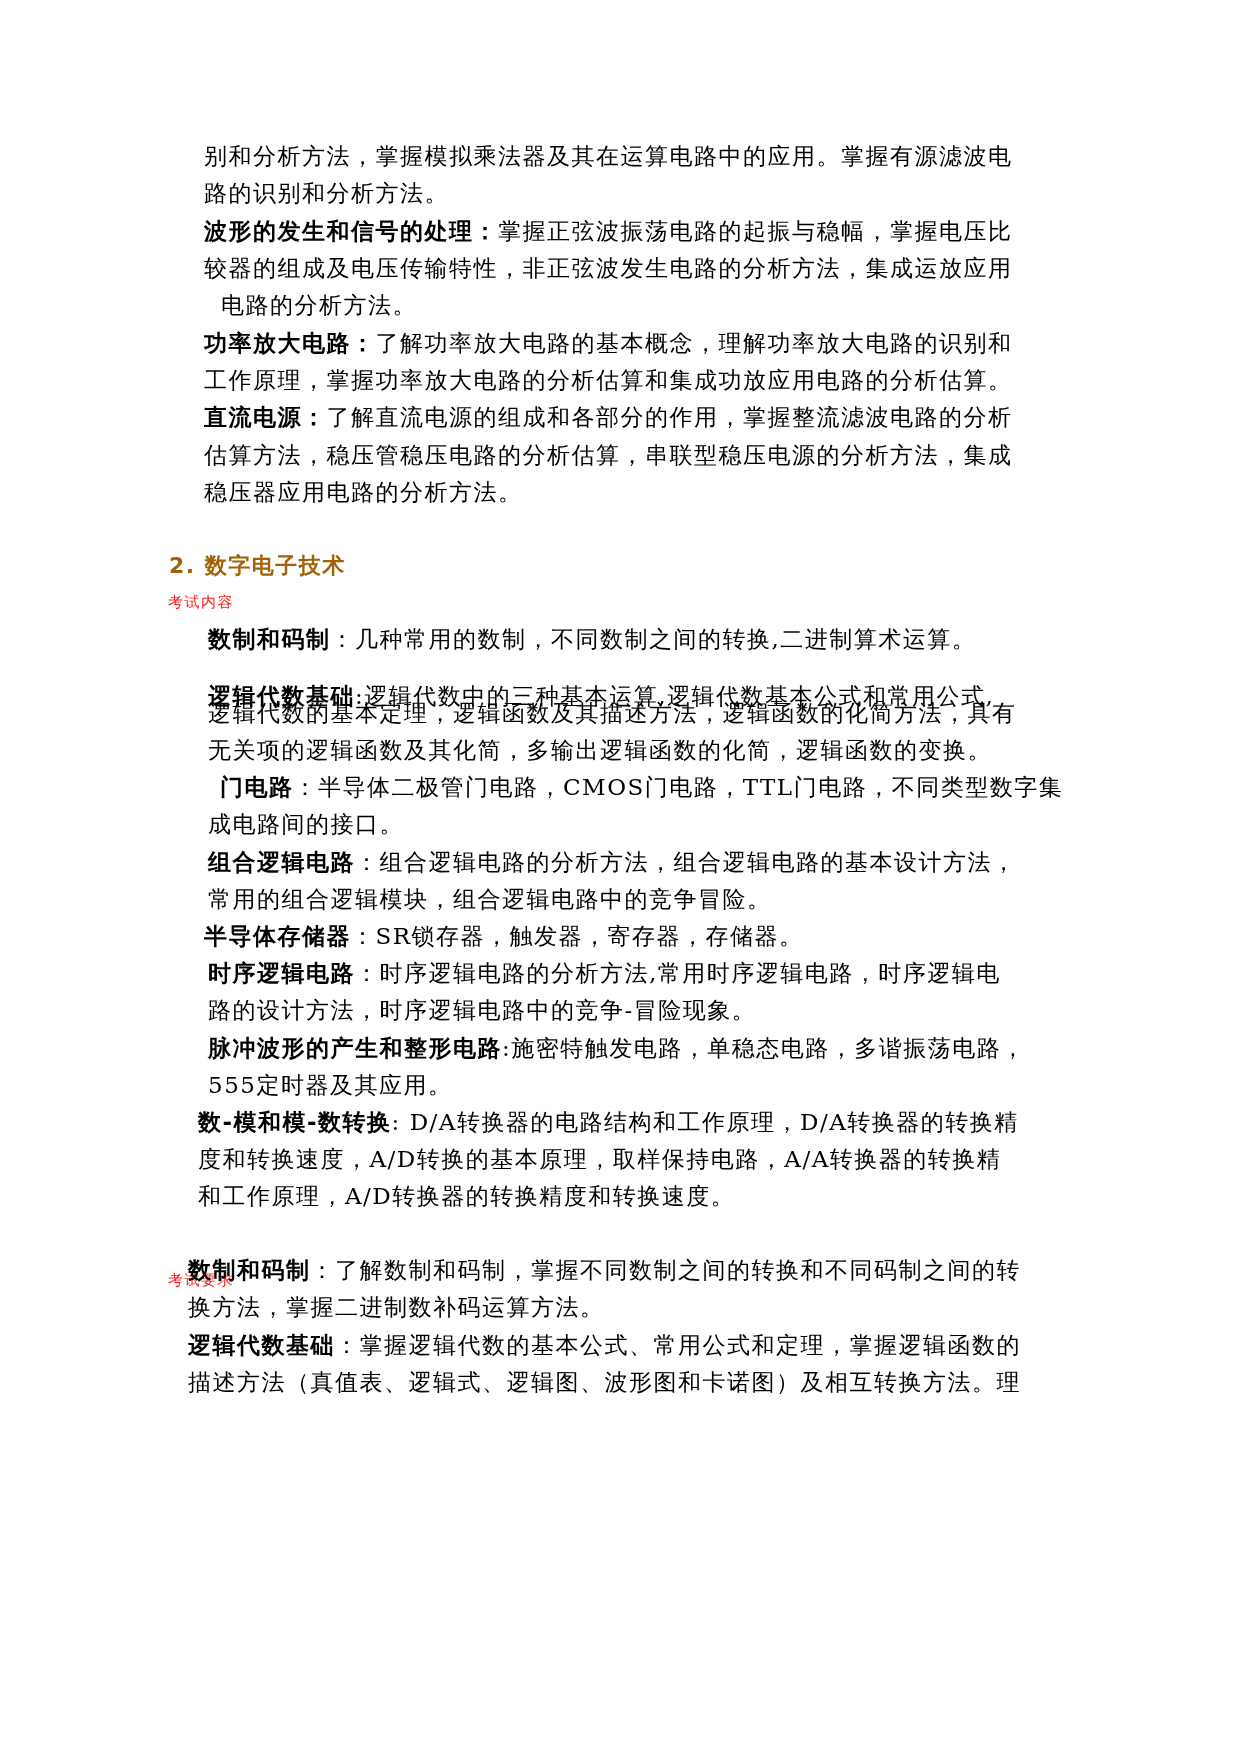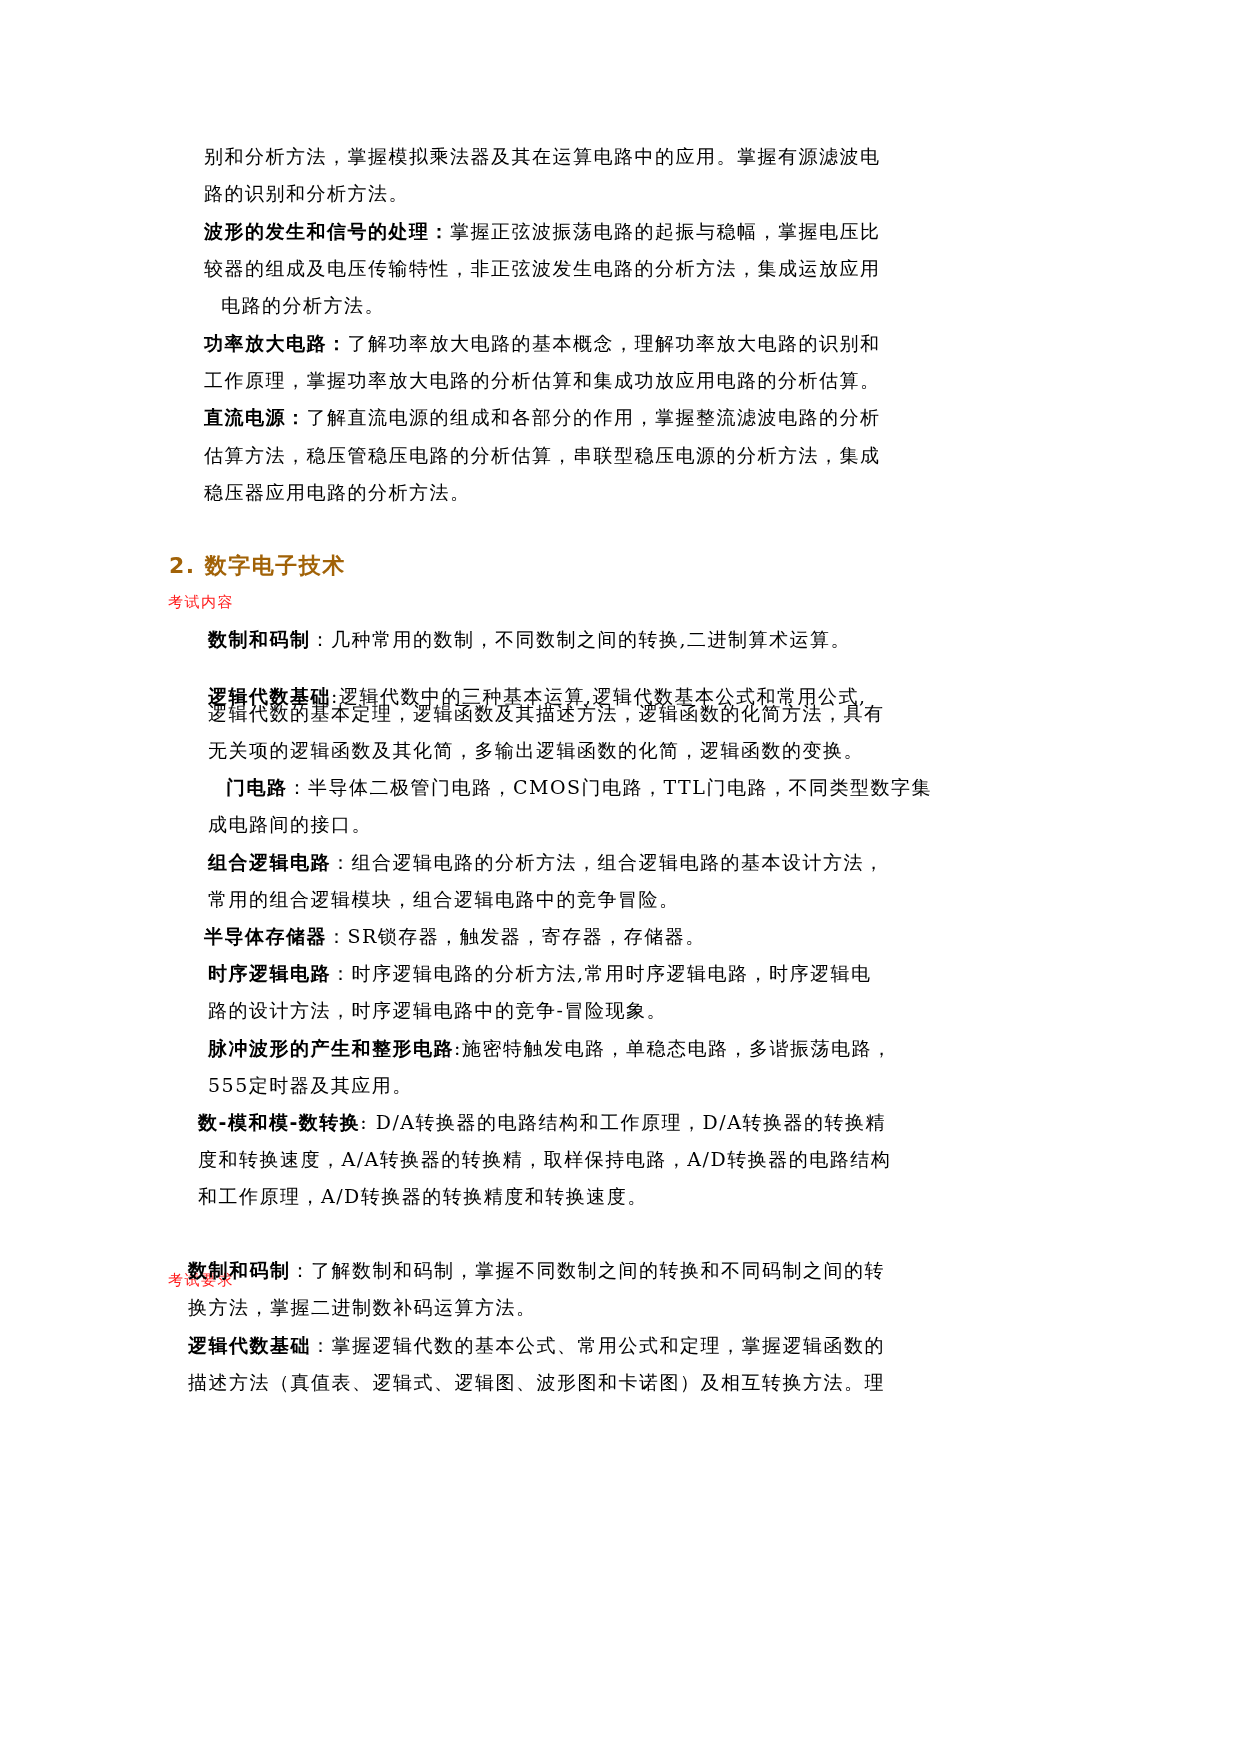--- a/index.html
+++ b/index.html
@@ -1,18 +1,18 @@
 <!DOCTYPE html>
 <html><head>
 <meta charset="utf-8">
 <style>
   html, body { margin: 0; padding: 0; background: #ffffff; }
   body { width: 1240px; height: 1754px; position: relative; overflow: hidden;
          font-family: "DejaVu Serif", "Liberation Serif", serif; color: #000; }
-  .line { position: absolute; font-size: 19px; line-height: 30px; white-space: nowrap; letter-spacing: 1.5px; }
+  .line { position: absolute; font-size: 23px; line-height: 30px; white-space: nowrap; letter-spacing: 1.5px; }
   .b { font-weight: bold; font-family: "DejaVu Sans", "Liberation Sans", sans-serif; }
   .heading { color: #a16207; font-weight: bold; font-family: "DejaVu Sans", "Liberation Sans", sans-serif; font-size: 22px; }
   .red { color: #ff1a1a; font-size: 15px; }
 </style>
 </head>
 <body>
 
 <div class="line" style="left:204px;top:141px;">别和分析方法，掌握模拟乘法器及其在运算电路中的应用。掌握有源滤波电</div>
 <div class="line" style="left:204px;top:178px;">路的识别和分析方法。</div>
 
@@ -29,36 +29,36 @@
 
 <div class="line heading" style="left:169px;top:551px;">2.  数字电子技术</div>
 <div class="line red" style="left:168px;top:587px;">考试内容</div>
 
 <div class="line" style="left:208px;top:624px;"><span class="b">数制和码制</span><span>：</span><span>几种常用的数制，不同数制之间的转换,二进制算术运算。</span></div>
 
 <div class="line" style="left:208px;top:661px;margin-top:20px;"><span class="b">逻辑代数基础</span><span>:</span><span>逻辑代数中的三种基本运算,逻辑代数基本公式和常用公式,</span></div>
 <div class="line" style="left:208px;top:698px;">逻辑代数的基本定理，逻辑函数及其描述方法，逻辑函数的化简方法，具有</div>
 <div class="line" style="left:208px;top:735px;">无关项的逻辑函数及其化简，多输出逻辑函数的化简，逻辑函数的变换。</div>
 
-<div class="line" style="left:226px;top:772px;"><span class="b">门电路</span><span>：</span><span>半导体二极管门电路，CMOS门电路，TTL门电路，不同类型数字集</span></div>
+<div class="line" style="left:220px;top:772px;"><span class="b">门电路</span><span>：</span><span>半导体二极管门电路，CMOS门电路，TTL门电路，不同类型数字集</span></div>
 <div class="line" style="left:208px;top:809px;">成电路间的接口。</div>
 
 <div class="line" style="left:208px;top:847px;"><span class="b">组合逻辑电路</span><span>：</span><span>组合逻辑电路的分析方法，组合逻辑电路的基本设计方法，</span></div>
 <div class="line" style="left:208px;top:884px;">常用的组合逻辑模块，组合逻辑电路中的竞争冒险。</div>
 
 <div class="line" style="left:204px;top:921px;"><span class="b">半导体存储器</span><span>：</span><span>SR锁存器，触发器，寄存器，存储器。</span></div>
 
 <div class="line" style="left:208px;top:958px;"><span class="b">时序逻辑电路</span><span>：</span><span>时序逻辑电路的分析方法,常用时序逻辑电路，时序逻辑电</span></div>
 <div class="line" style="left:208px;top:995px;">路的设计方法，时序逻辑电路中的竞争-冒险现象。</div>
 
 <div class="line" style="left:208px;top:1033px;"><span class="b">脉冲波形的产生和整形电路</span><span>:</span><span>施密特触发电路，单稳态电路，多谐振荡电路，</span></div>
 <div class="line" style="left:208px;top:1070px;">555定时器及其应用。</div>
 
 <div class="line" style="left:198px;top:1107px;"><span class="b">数-模和模-数转换</span><span>: </span><span>D/A转换器的电路结构和工作原理，D/A转换器的转换精</span></div>
-<div class="line" style="left:198px;top:1144px;">度和转换速度，A/A转换器的转换精，取样保持电路，A/D转换器的电路结构</div>
+<div class="line" style="left:198px;top:1144px;">度和转换速度，A/D转换的基本原理，取样保持电路，A/A转换器的转换精</div>
 <div class="line" style="left:198px;top:1181px;">和工作原理，A/D转换器的转换精度和转换速度。</div>
 
 <div class="line red" style="left:168px;top:1218px;margin-top:47px;">考试要求</div>
 
 <div class="line" style="left:188px;top:1255px;"><span class="b">数制和码制</span><span>：</span><span>了解数制和码制，掌握不同数制之间的转换和不同码制之间的转</span></div>
 <div class="line" style="left:188px;top:1292px;">换方法，掌握二进制数补码运算方法。</div>
 
 <div class="line" style="left:188px;top:1330px;"><span class="b">逻辑代数基础</span><span>：</span><span>掌握逻辑代数的基本公式、常用公式和定理，掌握逻辑函数的</span></div>
 <div class="line" style="left:188px;top:1367px;">描述方法（真值表、逻辑式、逻辑图、波形图和卡诺图）及相互转换方法。理</div>
 

